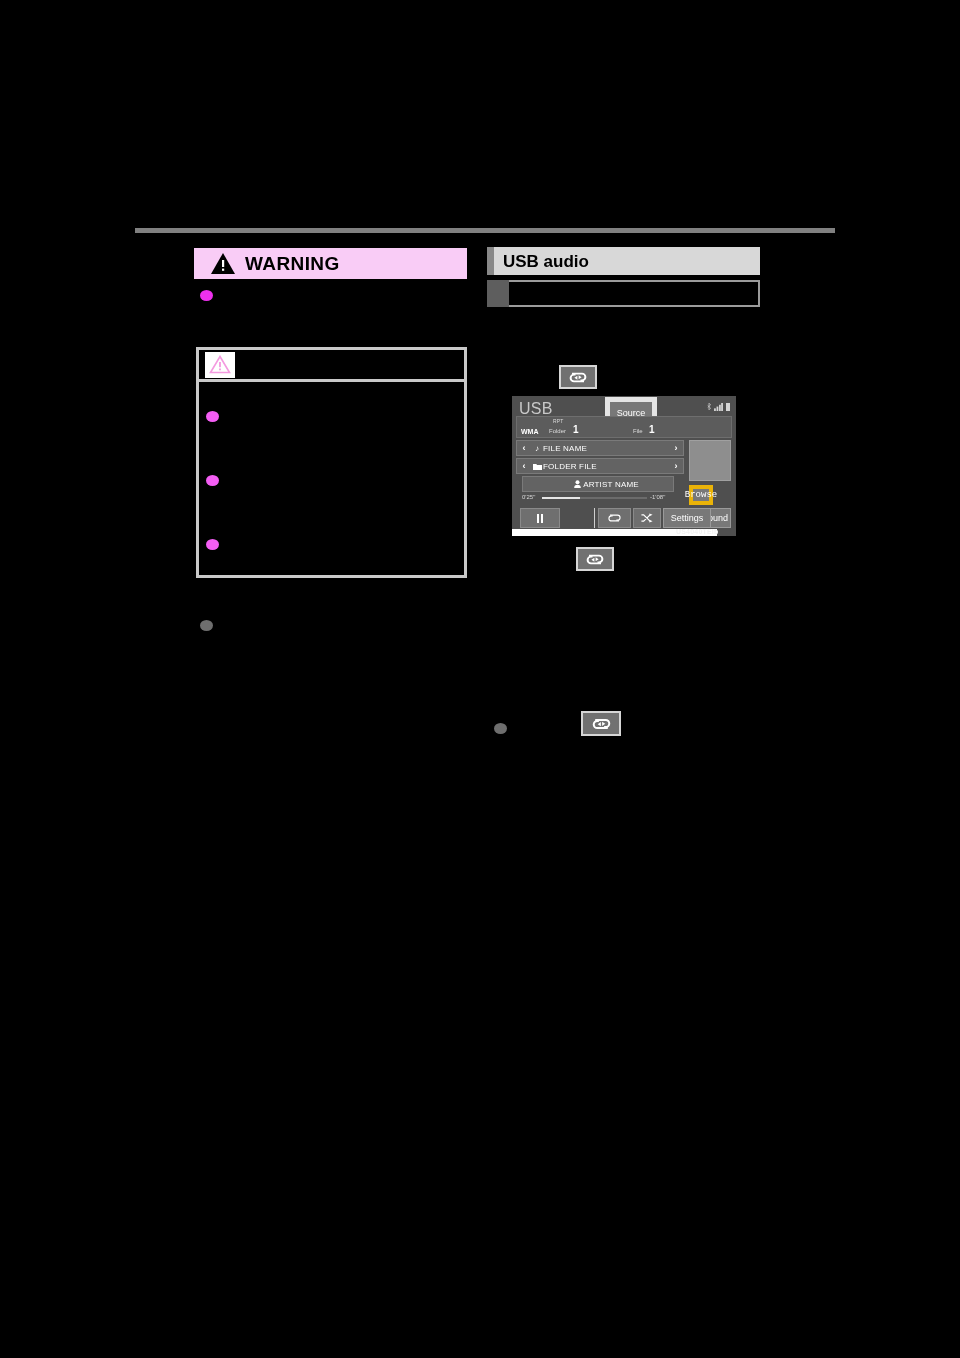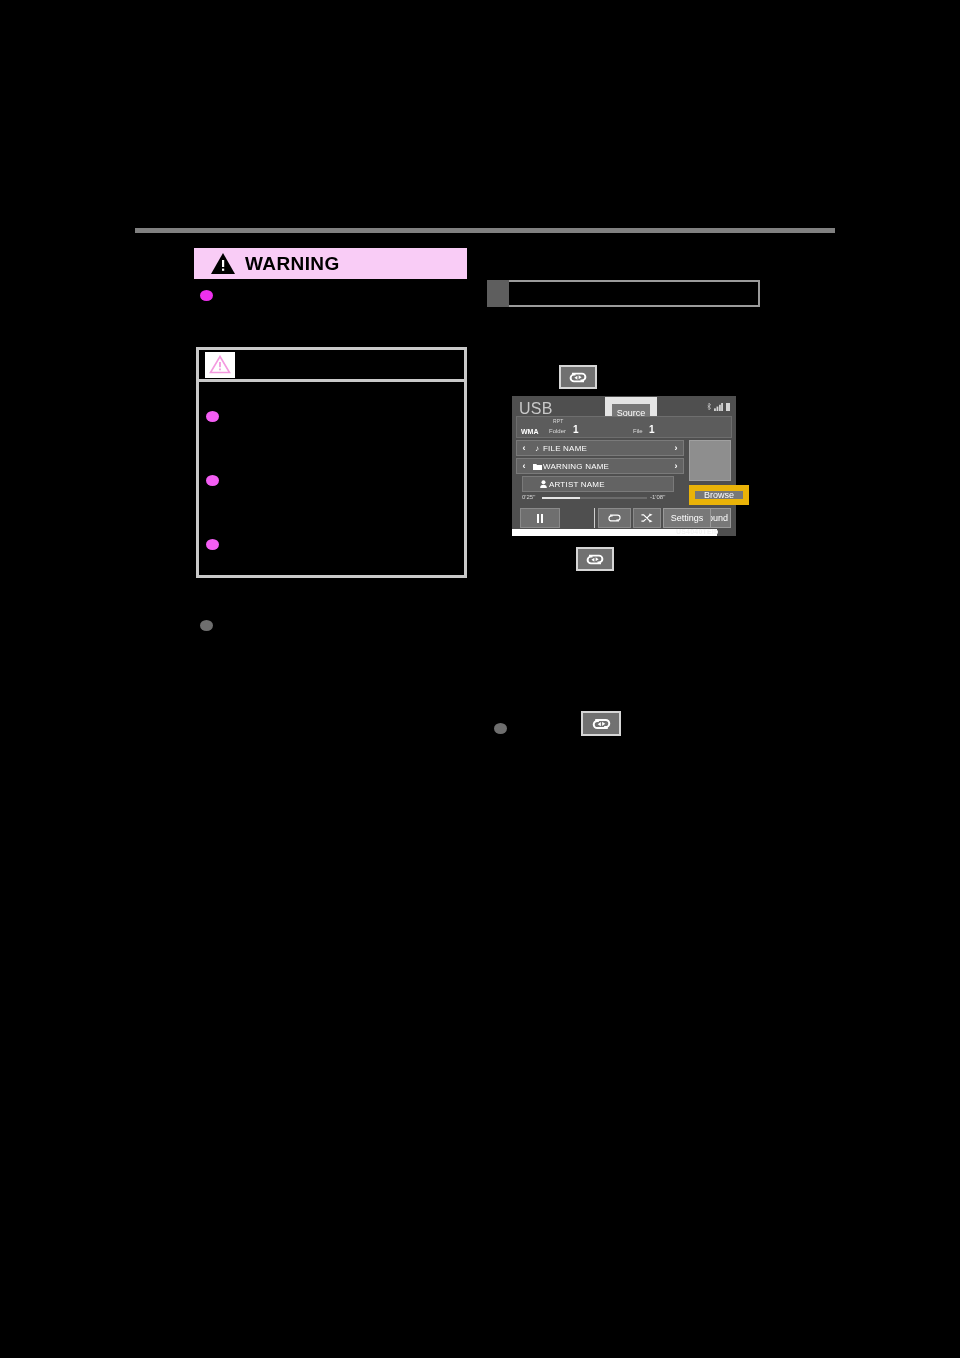--- a/index.html
+++ b/index.html
@@ -199,21 +199,21 @@
     font-size: 16px;
     color: #c9c9c9;
     letter-spacing: 0.3px;
   }
   .as-source-btn {
     position: absolute;
     left: 93px; top: 1px;
     width: 52px;
     height: 32px;
     background: #787878;
-    border: 7px solid #e5e5e5;
+    border: 5px solid #e5e5e5;
     box-sizing: border-box;
     display: flex;
     align-items: center;
     justify-content: center;
     font-size: 9px;
     color: #ffffff;
   }
   .as-status {
     position: absolute;
     right: 6px; top: 5px;
@@ -280,21 +280,21 @@
     position: absolute;
     height: 16px;
     background: #636363;
     border: 1px solid #7a7a7a;
     box-sizing: border-box;
     display: flex;
     align-items: center;
   }
   .as-row.r1 { left: 4px; top: 44px; width: 168px; }
   .as-row.r2 { left: 4px; top: 62px; width: 168px; }
-  .as-row.r3 { left: 10px; top: 80px; width: 152px; }
+  .as-row.r3 { left: 10px; top: 80px; width: 152px; justify-content: center; }
 
   .as-arrow {
     width: 14px;
     height: 14px;
     display: flex;
     align-items: center;
     justify-content: center;
     color: #ffffff;
     font-size: 9px;
     font-weight: bold;
@@ -349,27 +349,27 @@
     position: absolute;
     left: 0; top: 0;
     width: 38px;
     height: 2px;
     background: #e5e5e5;
   }
 
   .as-browse {
     position: absolute;
     left: 177px; top: 89px;
-    width: 60px;
+    width: 24px;
     height: 20px;
     background: #787878;
-    border: 6px solid #eab308;
+    border: 4px solid #eab308;
     box-sizing: border-box;
     display: flex; align-items: center; justify-content: center;
-    font-size: 9px; color: #ffffff;
+    font-size: 9px; color: #ffffff; font-family: Liberation Mono, monospace;
   }
   .as-sound {
     position: absolute;
     left: 177px; top: 112px;
     width: 42px;
     height: 20px;
     background: #787878;
     border: 1px solid #9a9a9a;
     box-sizing: border-box;
     display: flex; align-items: center; justify-content: center;
@@ -484,20 +484,24 @@
         </svg>
       </span>
     </div>
     <span class="bullet-magenta soft" style="left:7px; top:61px;"></span>
     <span class="bullet-magenta soft" style="left:7px; top:125px;"></span>
     <span class="bullet-magenta soft" style="left:7px; top:189px;"></span>
   </div>
 
   <span class="bullet-gray" style="left:200px; top:620px;"></span>
 
+  <div class="section-head">
+    <span class="tab"></span>
+    <span class="stitle">USB audio</span>
+  </div>
 
   <div class="subsection-row">
     <span class="sq"></span>
     <span class="bar"></span>
   </div>
 
   <div class="key-btn" style="left:559px; top:365px; width:38px; height:24px;">
     <svg width="20" height="13" viewBox="0 0 20 13">
       <path d="M4 2.6 h10 a3.4 3.4 0 0 1 0 6.8 h-1.5" fill="none" stroke="#ffffff" stroke-width="1.9"></path>
       <path d="M16 10.4 h-10 a3.4 3.4 0 0 1 0 -6.8 h1.5" fill="none" stroke="#ffffff" stroke-width="1.9"></path>
@@ -541,21 +545,21 @@
       <span class="as-arrow right">›</span>
     </div>
 
     <div class="as-row r2">
       <span class="as-arrow">‹</span>
       <span class="as-rowicon">
         <svg width="9" height="7" viewBox="0 0 9 7" style="vertical-align:middle">
           <path d="M0 1 h3.2 l0.9 1 h4.9 v5 h-9 z" fill="#ffffff"></path>
         </svg>
       </span>
-      <span class="as-rowtext">WARNING NAME</span>
+      <span class="as-rowtext">FOLDER FILE</span>
       <span class="as-arrow right">›</span>
     </div>
 
     <div class="as-row r3">
       <span class="as-arrow"></span>
       <span class="as-rowicon">
         <svg width="7" height="8" viewBox="0 0 7 8" style="vertical-align:middle">
           <circle cx="3.5" cy="2.2" r="2" fill="#ffffff"></circle>
           <path d="M0.2 8 a3.3 3.3 0 0 1 6.6 0 z" fill="#ffffff"></path>
         </svg>

